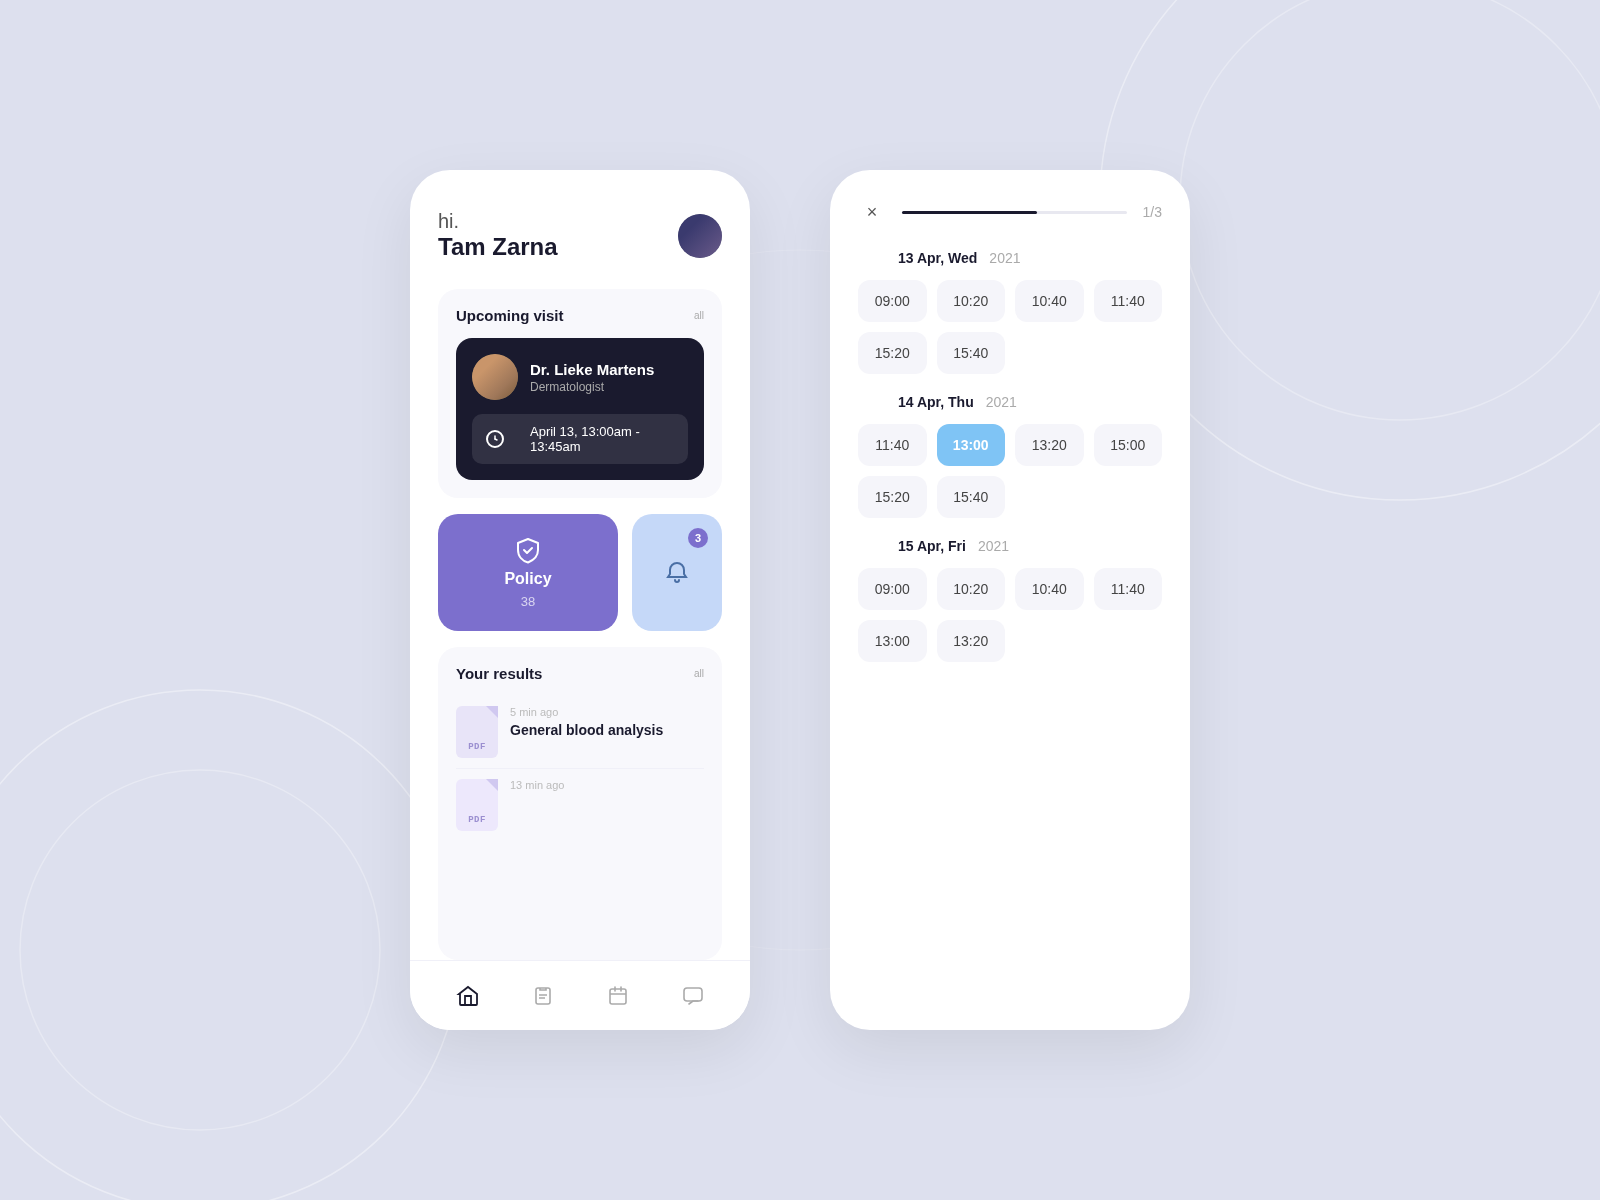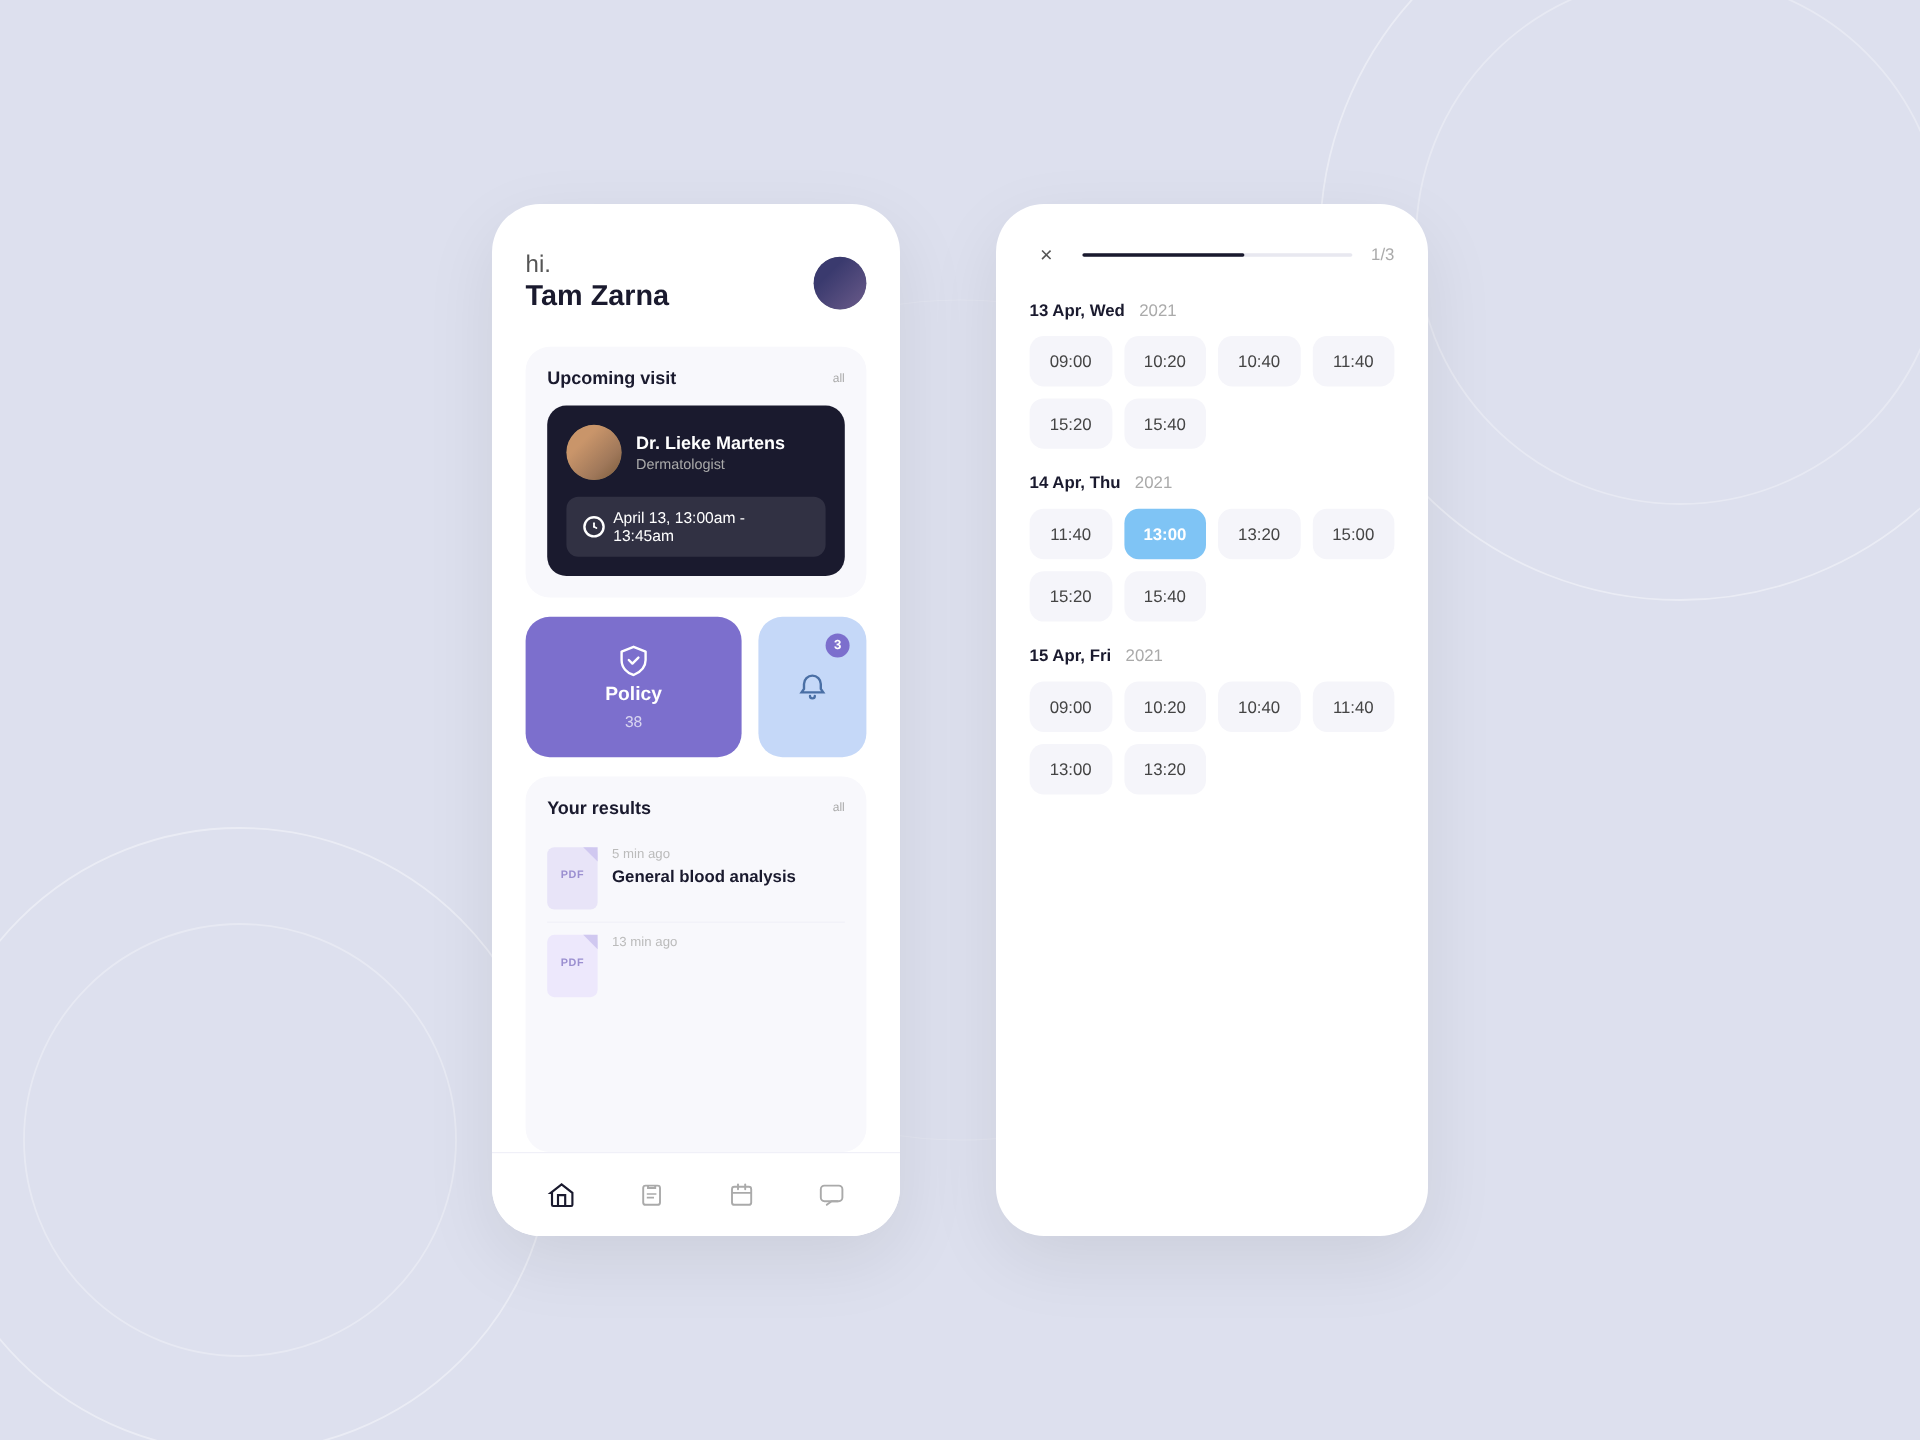--- a/index.html
+++ b/index.html
@@ -157,21 +157,21 @@
       font-size: 12px;
       color: #aaa;
       margin-top: 2px;
     }
     .appointment-time {
       background: rgba(255,255,255,0.1);
       border-radius: 10px;
       padding: 10px 14px;
       display: flex;
       align-items: center;
-      gap: 7px;
+      gap: 26px;
     }
     .clock-icon {
       width: 18px;
       height: 18px;
       border: 2px solid #fff;
       border-radius: 50%;
       position: relative;
       flex-shrink: 0;
       display: flex;
       align-items: center;
@@ -258,23 +258,24 @@
       position: relative;
       flex-shrink: 0;
     }
     .pdf-icon-shape {
       width: 42px;
       height: 52px;
       background: #e8e4f8;
       border-radius: 6px 6px 6px 6px;
       position: relative;
       display: flex;
-      align-items: center;
+      align-items: flex-end;
       justify-content: center;
       padding-bottom: 6px;
+      font-family: Liberation Mono, monospace;
     }
     .pdf-icon-shape::before {
       content: '';
       position: absolute;
       top: 0;
       right: 0;
       width: 0;
       height: 0;
       border-style: solid;
       border-width: 0 12px 12px 0;
@@ -374,20 +375,21 @@
     
     .date-section {
       margin-bottom: 20px;
     }
     .date-label {
       font-size: 14px;
       color: #1a1a2e;
       margin-bottom: 14px;
       display: flex;
       gap: 12px;
+      margin-left: 40px;
     }
     .date-label-day {
       font-weight: 600;
     }
     .date-label-year {
       color: #aaa;
       font-weight: 400;
     }
 
     .time-grid {

